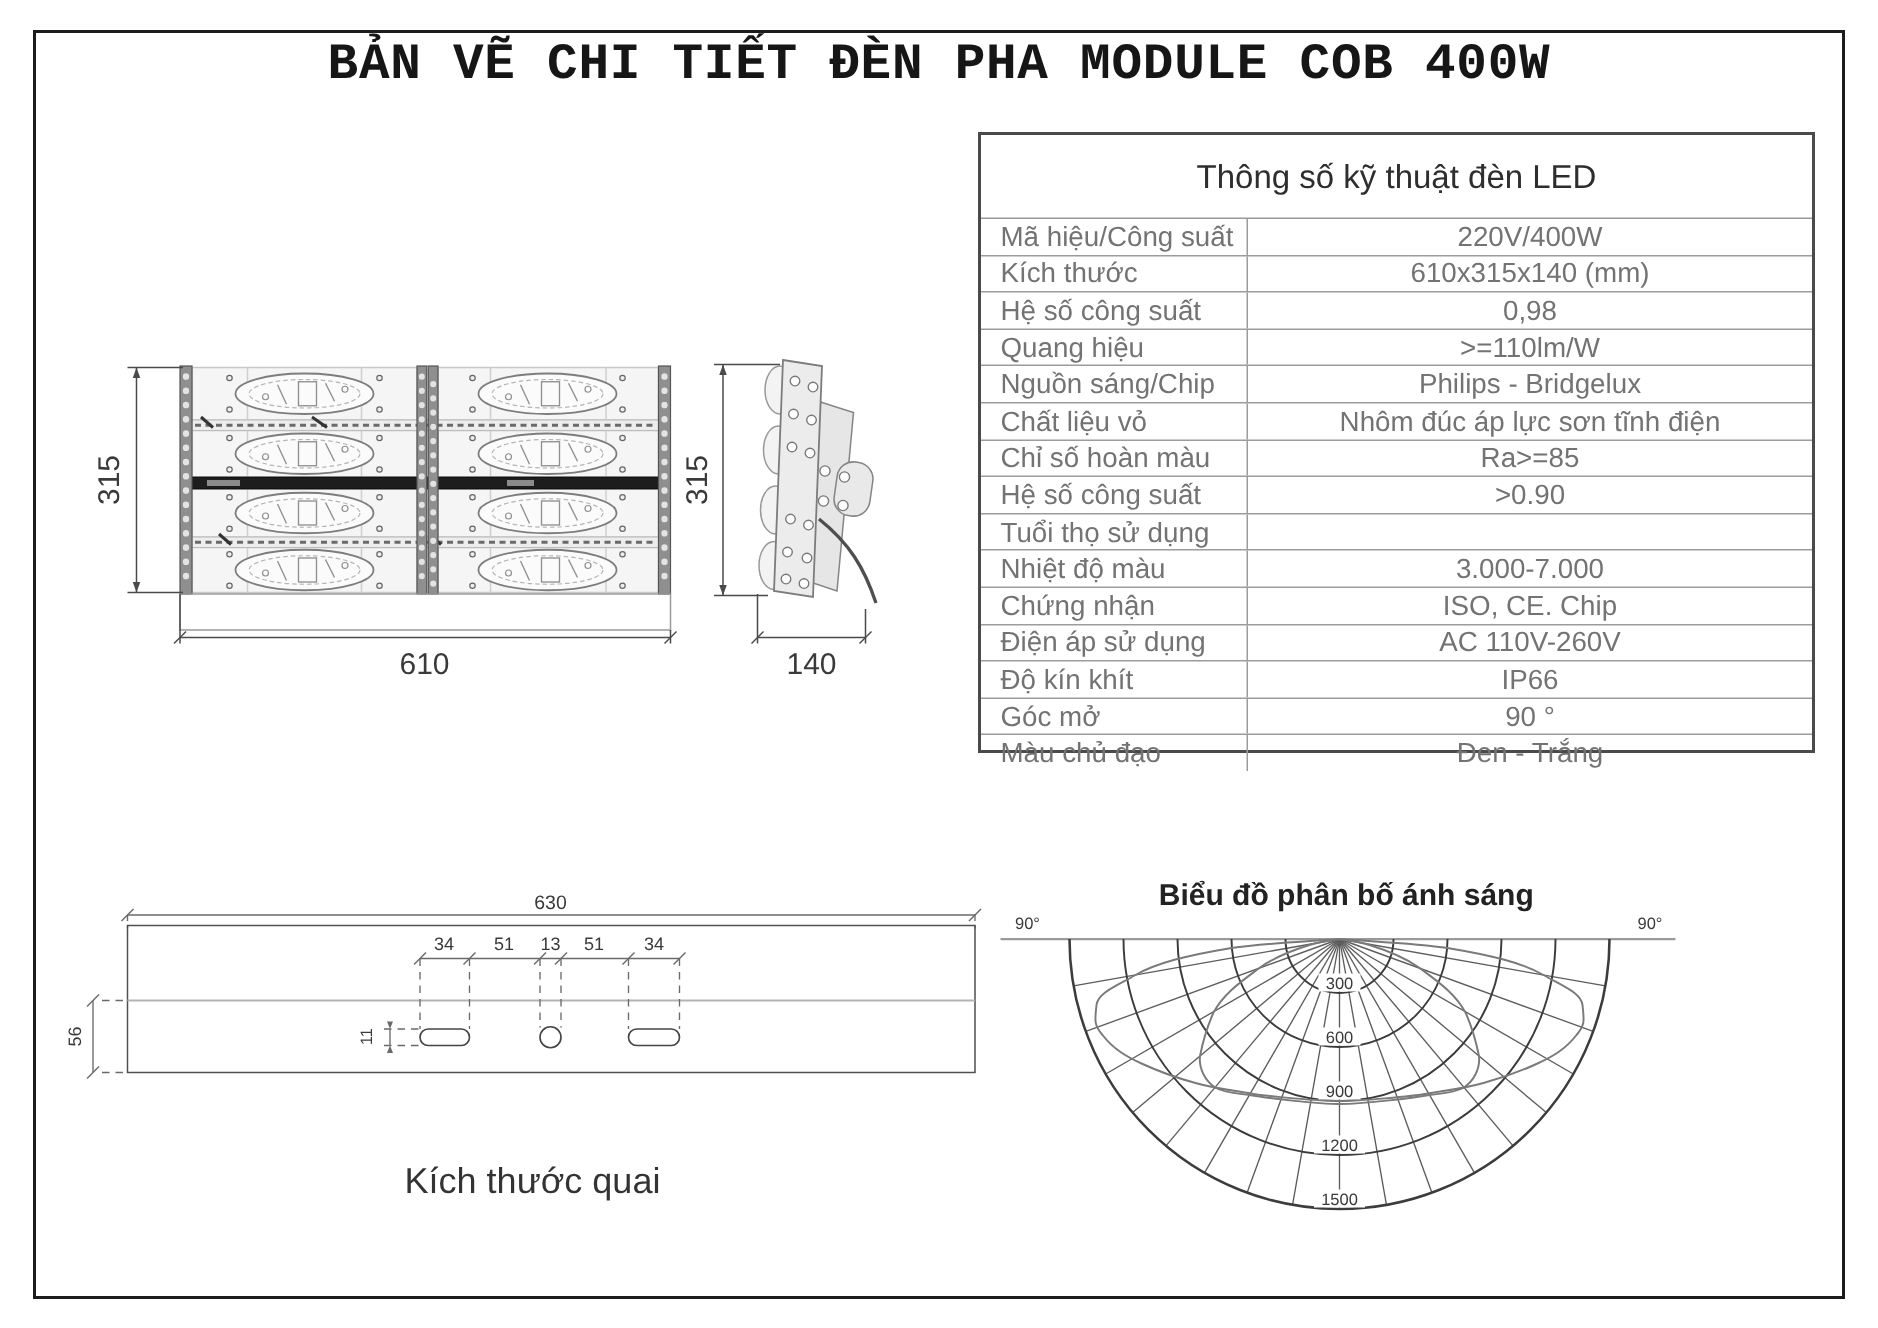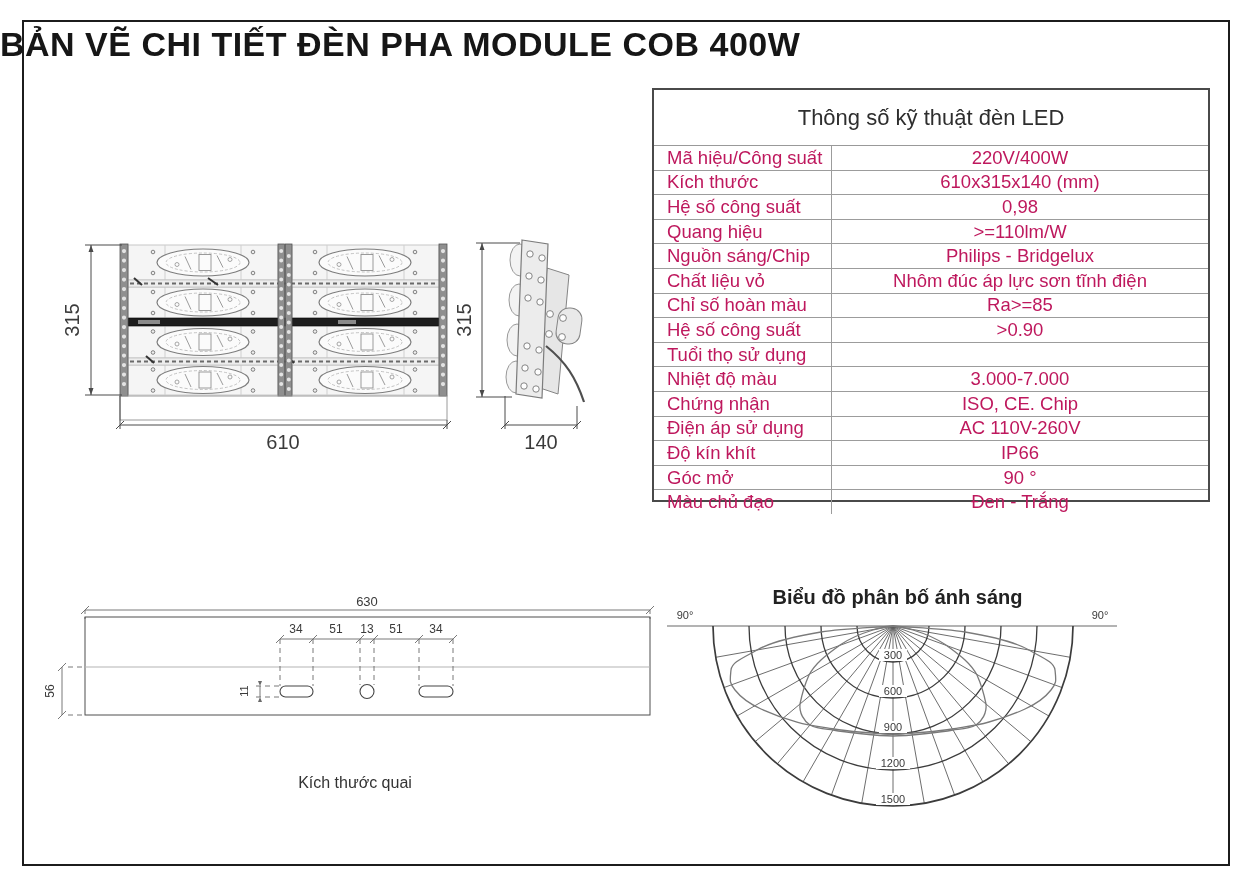--- a/index.html
+++ b/index.html
@@ -1,27 +1,27 @@
 <!DOCTYPE html>
 <html><head>
 <meta charset="utf-8">
 <style>
   html,body{margin:0;padding:0;background:#fff;}
   body{width:1252px;height:885px;position:relative;font-family:"Liberation Sans",sans-serif;color:#3a3a3a;overflow:hidden;}
   .page-border{position:absolute;left:22px;top:20px;width:1204px;height:842px;border:2px solid #1c1c1c;}
-  .page-title{position:absolute;left:0;top:25px;width:1252px;font-size:34px;font-weight:600;letter-spacing:.5px;color:#161616;}
+  .page-title{position:absolute;left:0;top:25px;width:1252px;text-align:center;font-size:34px;font-weight:600;letter-spacing:.5px;color:#161616;font-family:Liberation Mono, monospace;}
   
   .spec-table{position:absolute;left:652px;top:88px;width:558px;height:414px;border:2px solid #4a4a4a;box-sizing:border-box;background:#fff;}
   .spec-header{height:55px;display:flex;align-items:center;justify-content:center;font-size:22px;color:#2e2e2e;border-bottom:1px solid #999;}
-  .spec-row{display:flex;height:23.6px;border-bottom:1px solid #9c9c9c;font-size:18.5px;color:#be185d;}
+  .spec-row{display:flex;height:23.6px;border-bottom:1px solid #9c9c9c;font-size:18.5px;color:#737373;}
   .spec-row:last-child{border-bottom:none;}
   .spec-label{width:178px;border-right:1px solid #9c9c9c;display:flex;align-items:center;padding-left:13px;box-sizing:border-box;white-space:nowrap;}
   .spec-value{flex:1;display:flex;align-items:center;justify-content:center;white-space:nowrap;}
   .drawing{position:absolute;}
-  .caption{position:absolute;font-size:16px;color:#333;text-align:center;}
+  .caption{position:absolute;font-size:24px;color:#333;text-align:center;}
   svg text{font-family:"Liberation Sans",sans-serif;fill:#3a3a3a;}
 </style>
 </head>
 <body>
 
 <div class="page-border"></div>
 
 <div class="page-title">BẢN VẼ CHI TIẾT ĐÈN PHA MODULE COB 400W</div>
 
 <div class="spec-table">

